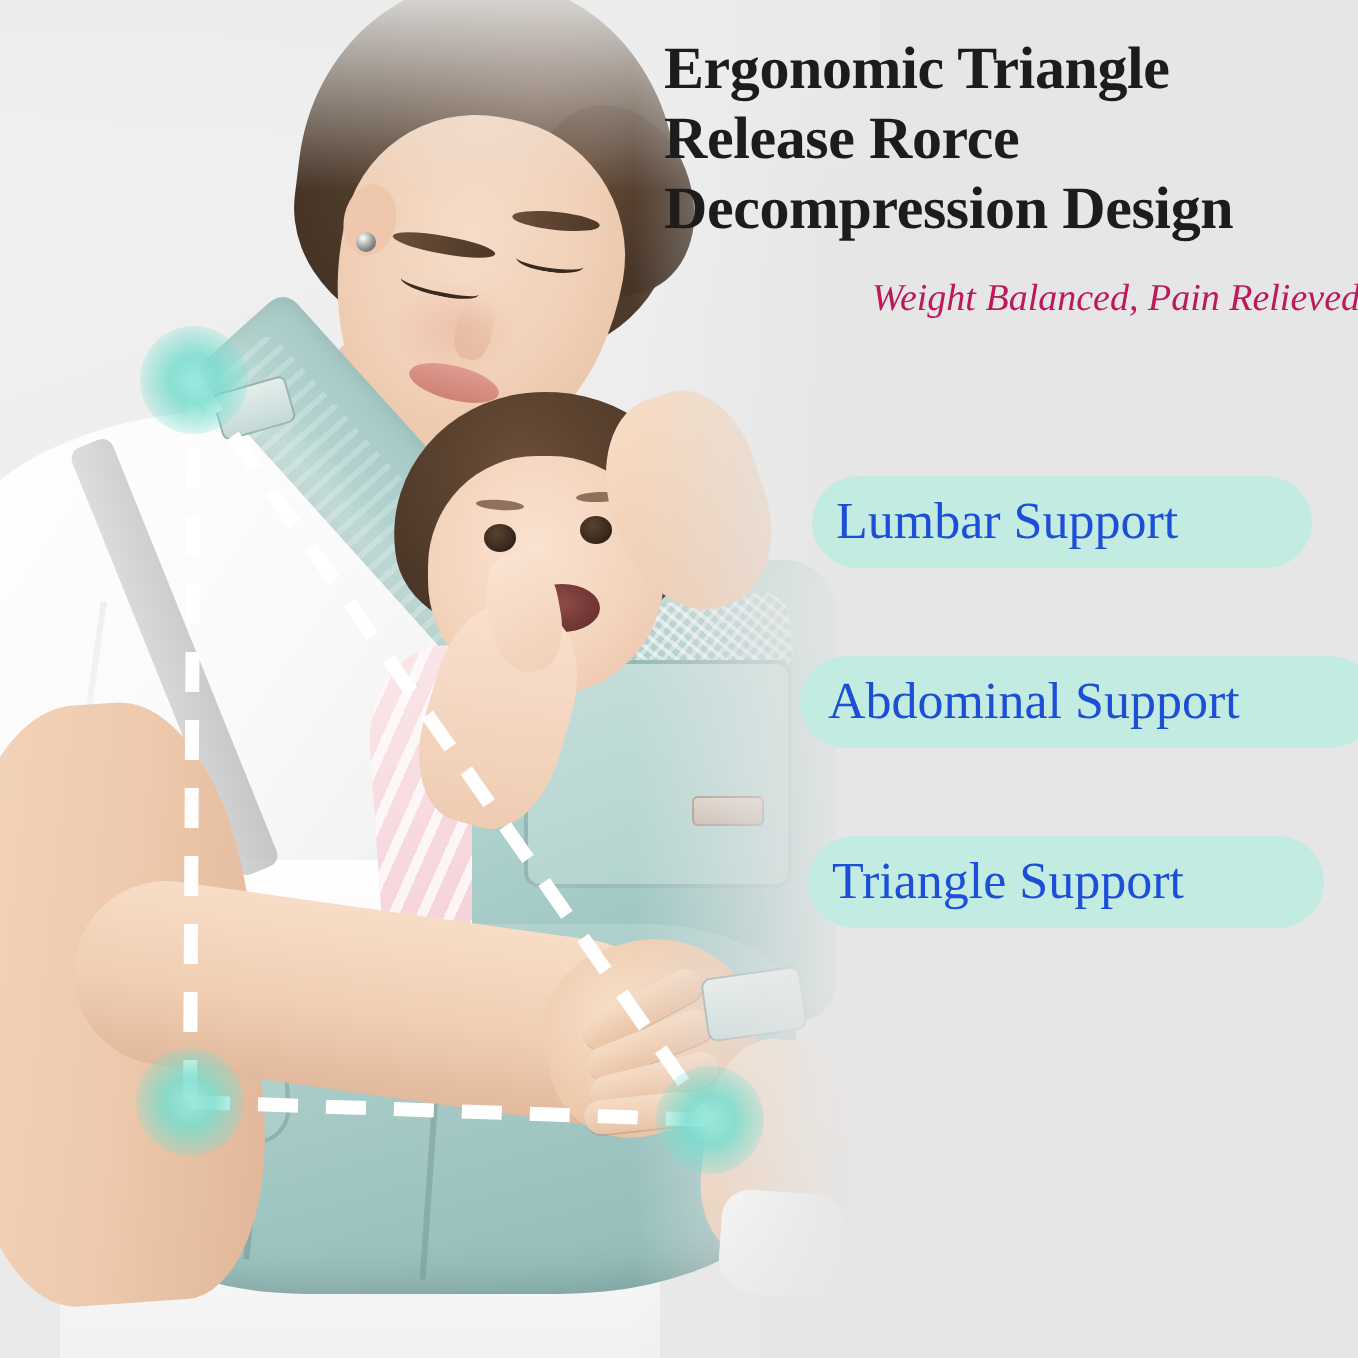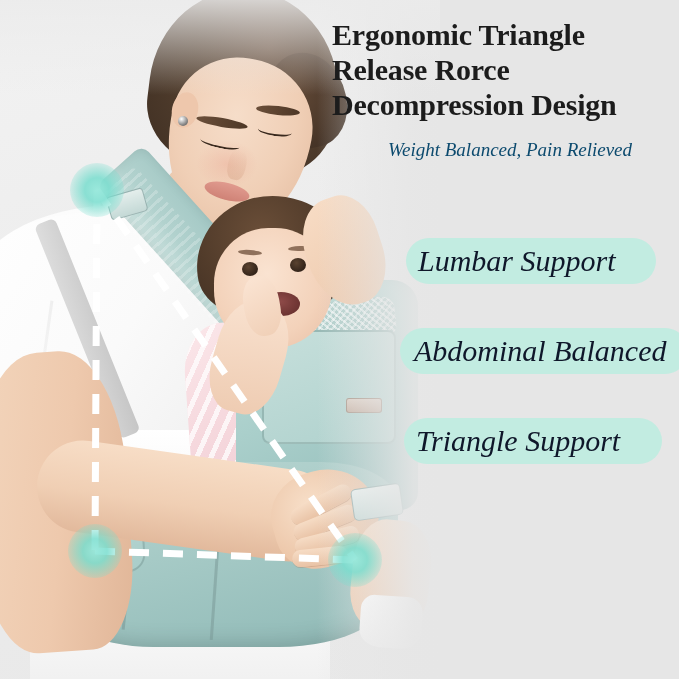--- a/index.html
+++ b/index.html
@@ -445,22 +445,22 @@
     color: #1c1c1c;
     letter-spacing: -0.2px;
   }
   .subtitle {
     position: absolute;
     left: 340px;
     top: 139px;
     width: 340px;
     font-size: 19px;
     font-style: italic;
-    color: #0c4a6e;
-    text-align: center;
+    color: #be185d;
+    text-align: right;
   }
 
   .feature-list {
     position: absolute;
     left: 400px;
     top: 238px;
     width: 290px;
   }
   .feature {
     position: relative;
@@ -470,25 +470,24 @@
   .feature-pill {
     position: absolute;
     top: 0;
     height: 46px;
     border-radius: 23px;
     background: #c2ece1;
   }
   .feature-label {
     position: absolute;
     top: 3px;
-    font-size: 30px;
-    color: #0f172a;
+    font-size: 26px;
+    color: #1d4ed8;
     white-space: nowrap;
     line-height: 40px;
-    font-style: italic;
   }
   .f-lumbar .feature-pill { left: 6px; width: 250px; }
   .f-lumbar .feature-label { left: 18px; }
   .f-abdominal .feature-pill { left: 0px; width: 288px; }
   .f-abdominal .feature-label { left: 14px; }
   .f-shoulder .feature-pill { left: 4px; width: 258px; }
   .f-shoulder .feature-label { left: 16px; }
 </style>
 </head>
 <body>
@@ -580,21 +579,21 @@
 
   <div class="subtitle">Weight Balanced, Pain Relieved</div>
 
   <div class="feature-list">
     <div class="feature f-lumbar">
       <div class="feature-pill"></div>
       <div class="feature-label">Lumbar Support</div>
     </div>
     <div class="feature f-abdominal">
       <div class="feature-pill"></div>
-      <div class="feature-label">Abdominal Balanced</div>
+      <div class="feature-label">Abdominal Support</div>
     </div>
     <div class="feature f-shoulder">
       <div class="feature-pill"></div>
       <div class="feature-label">Triangle Support</div>
     </div>
   </div>
 
 </div>
 
 </body></html>

